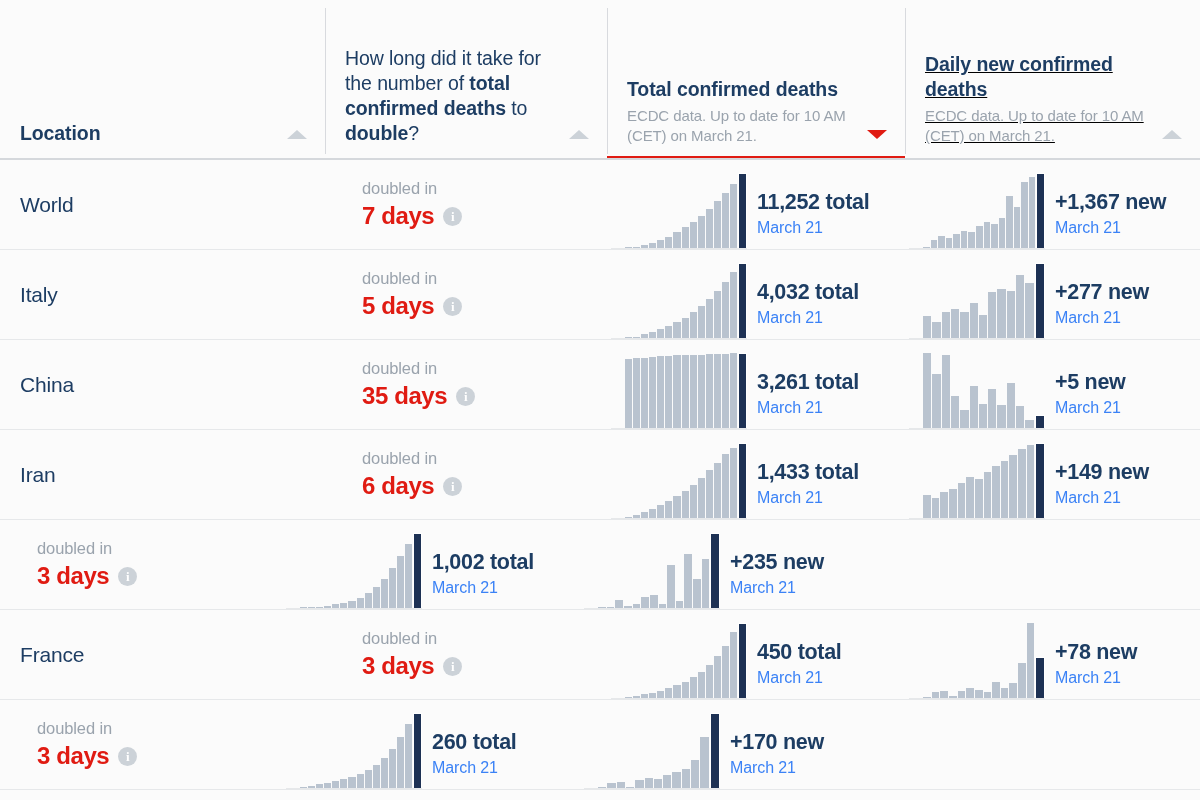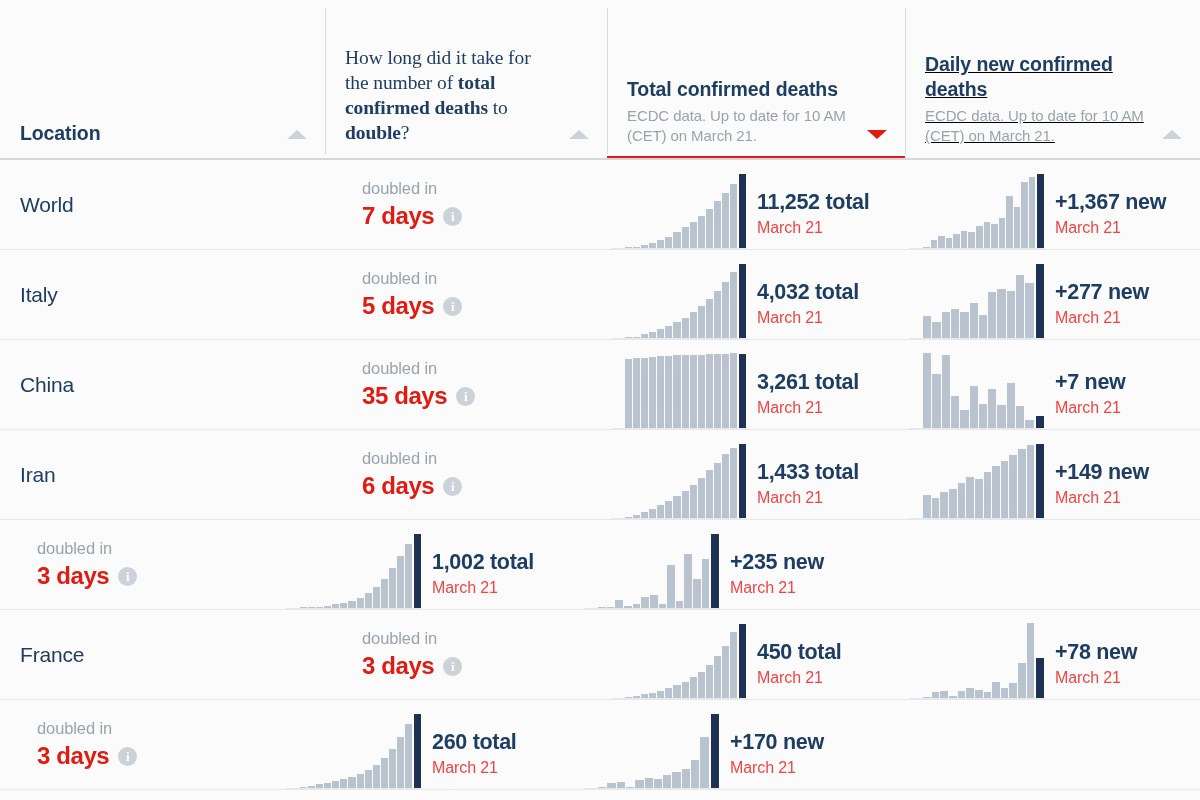--- a/index.html
+++ b/index.html
@@ -31,21 +31,21 @@
     position: relative;
     padding: 0 20px;
     display: flex;
     flex-direction: column;
     justify-content: flex-end;
     padding-bottom: 14px;
     background: #fbfbfb;
   }
 
   .th.col-location { width: 325px; }
-  .th.col-double   { width: 282px; font-family: Liberation Serif, serif; }
+  .th.col-double   { width: 282px; }
   .th.col-total    { width: 298px; }
   .th.col-daily    { width: 295px; text-decoration: underline; }
 
   
   .th.col-double::before,
   .th.col-total::before,
   .th.col-daily::before {
     content: "";
     position: absolute;
     left: 0;
@@ -222,21 +222,21 @@
   .metric-value {
     font-size: 21.5px;
     font-weight: bold;
     color: #1d3d63;
     line-height: 1.1;
     letter-spacing: -0.3px;
     white-space: nowrap;
   }
   .metric-date {
     font-size: 16px;
-    color: #ef4444;
+    color: #3b82f6;
     margin-top: 4px;
     letter-spacing: -0.1px;
   }
 </style>
 </head>
 <body>
 
 <div class="table-root">
 
   <div class="thead">
@@ -452,21 +452,21 @@
               <div class="bar" style="height: 43px;"></div>
               <div class="bar" style="height: 25px;"></div>
               <div class="bar" style="height: 40px;"></div>
               <div class="bar" style="height: 24px;"></div>
               <div class="bar" style="height: 46px;"></div>
               <div class="bar" style="height: 23px;"></div>
               <div class="bar" style="height: 9px;"></div>
               <div class="bar last" style="height: 14px;"></div>
             </div>
             <div class="metric-text">
-              <div class="metric-value">+7 new</div>
+              <div class="metric-value">+5 new</div>
               <div class="metric-date">March 21</div>
             </div>
           </div>
         </div>
       </div>
       <div class="row">
         <div class="td col-location">
           <span class="location-name">Iran</span>
         </div>
         <div class="td col-double">

